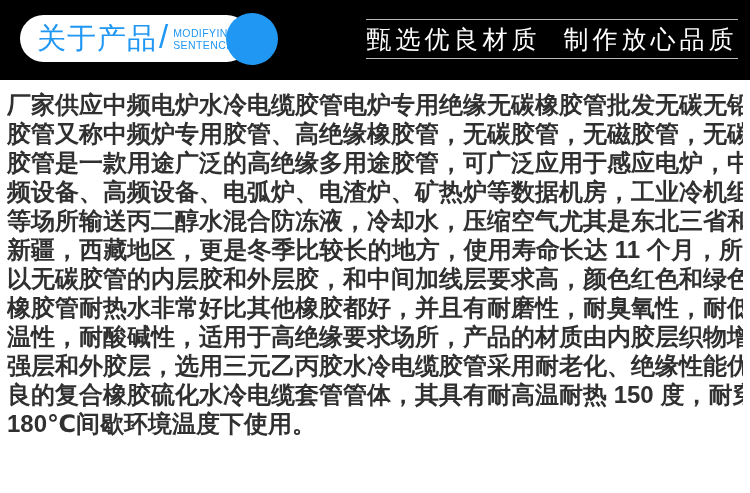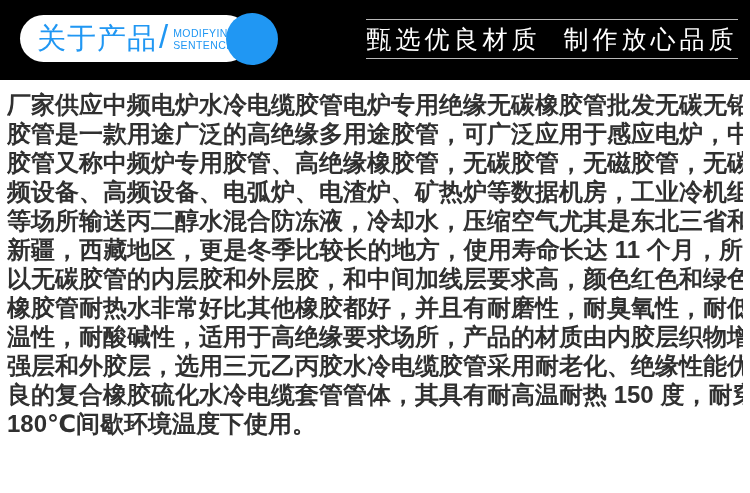--- a/index.html
+++ b/index.html
@@ -125,22 +125,22 @@
   <div class="blue-circle"></div>
 
   <div class="slogan-banner">
     <span class="slogan-text">甄选优良材质 制作放心品质</span>
   </div>
 
 </div>
 
 <div class="description">
   <div class="desc-line">厂家供应中频电炉水冷电缆胶管电炉专用绝缘无碳橡胶管批发无碳无铅</div>
+  <div class="desc-line">胶管又称中频炉专用胶管、高绝缘橡胶管，无碳胶管，无磁胶管，无碳</div>
   <div class="desc-line">胶管是一款用途广泛的高绝缘多用途胶管，可广泛应用于感应电炉，中</div>
-  <div class="desc-line">胶管又称中频炉专用胶管、高绝缘橡胶管，无碳胶管，无磁胶管，无碳</div>
   <div class="desc-line">频设备、高频设备、电弧炉、电渣炉、矿热炉等数据机房，工业冷机组</div>
   <div class="desc-line">等场所输送丙二醇水混合防冻液，冷却水，压缩空气尤其是东北三省和</div>
   <div class="desc-line">新疆，西藏地区，更是冬季比较长的地方，使用寿命长达 11 个月，所</div>
   <div class="desc-line">以无碳胶管的内层胶和外层胶，和中间加线层要求高，颜色红色和绿色</div>
   <div class="desc-line">橡胶管耐热水非常好比其他橡胶都好，并且有耐磨性，耐臭氧性，耐低</div>
   <div class="desc-line">温性，耐酸碱性，适用于高绝缘要求场所，产品的材质由内胶层织物增</div>
   <div class="desc-line">强层和外胶层，选用三元乙丙胶水冷电缆胶管采用耐老化、绝缘性能优</div>
   <div class="desc-line">良的复合橡胶硫化水冷电缆套管管体，其具有耐高温耐热 150 度，耐穿</div>
   <div class="desc-line last">180℃间歇环境温度下使用。</div>
 </div>

